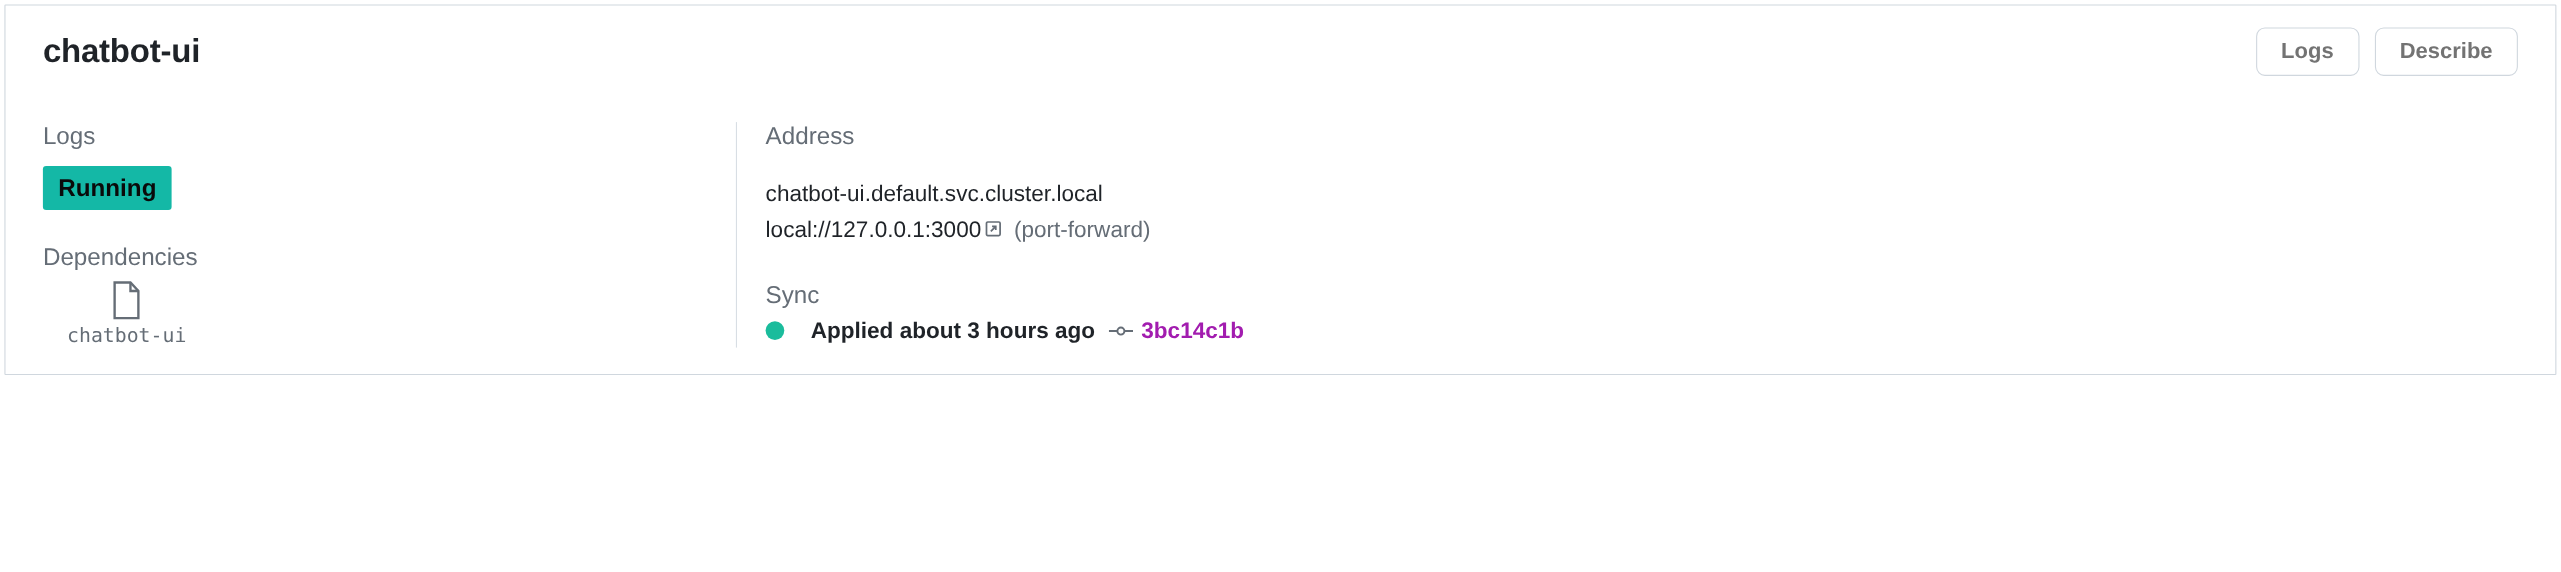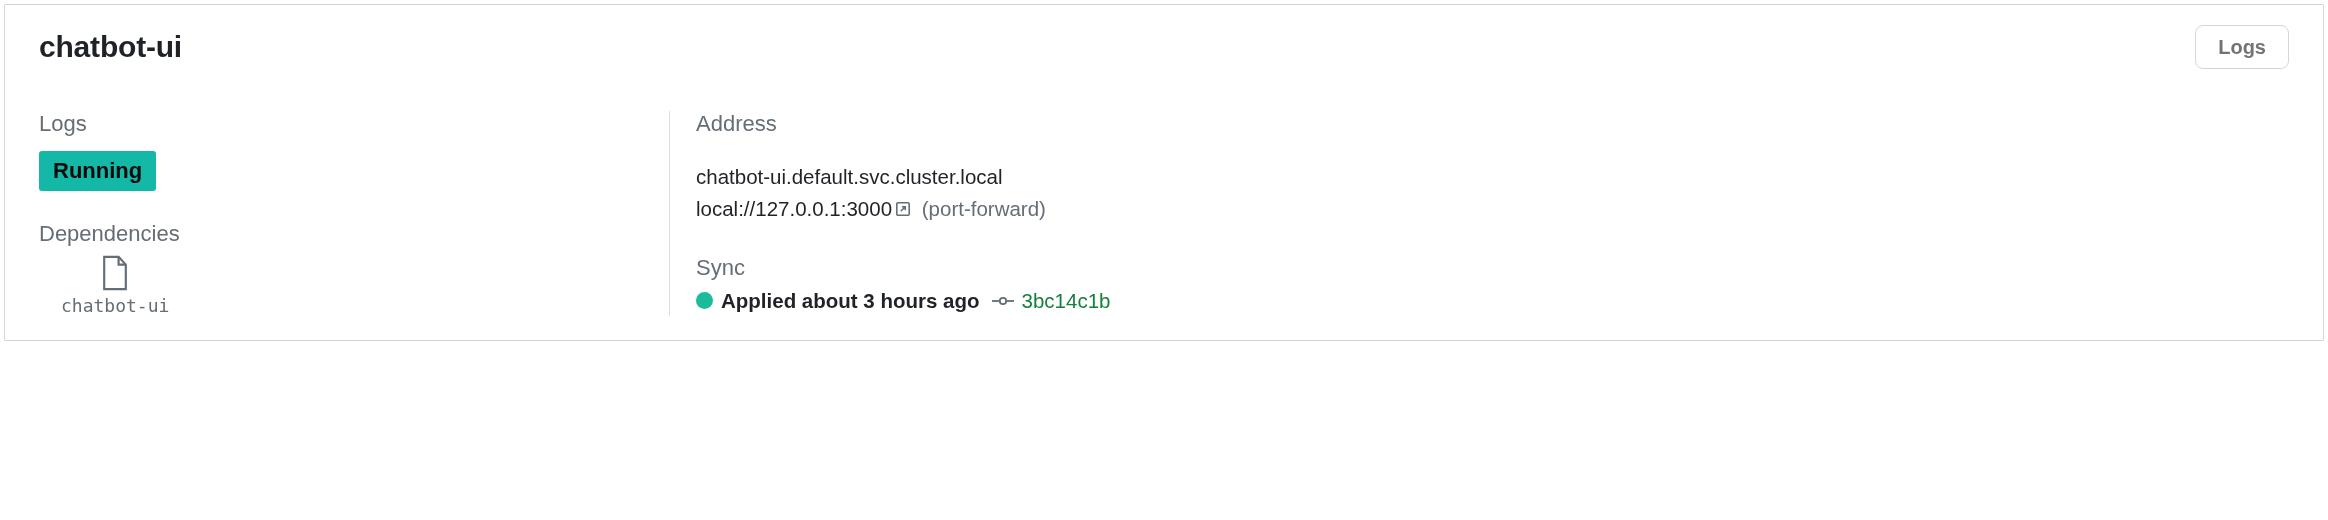--- a/index.html
+++ b/index.html
@@ -108,35 +108,36 @@
     display: flex;
     align-items: center;
     flex-wrap: wrap;
     gap: 8px;
   }
   .dot {
     width: 17px; height:17px; border-radius: 50%;
     background: #1abc9c;
     display:inline-block;
   }
-  .sync-text { font-weight: 600; }
+  .sync-text { font-weight: 600; margin-left: 16px; }
   .commit-icon { color:#656d76; display:inline-flex; align-items:center; margin-left:4px; }
-  .commit-hash { color: #15803d; }
+  .commit-hash { color: #a21caf; font-weight: bold; }
   .commit-meta { color: #656d76; }
   a.addr-link { color: inherit; text-decoration: none; }
 </style>
 </head>
 <body>
 
 <div class="card">
 
   <div class="header-row">
     <div class="title">chatbot-ui</div>
     <div class="btn-row">
       <button class="btn">Logs</button>
+      <button class="btn">Describe</button>
     </div>
   </div>
 
   <div class="body-row">
 
     <div class="col-left">
       <div class="section-label">Logs</div>
       <div class="status-badge">Running</div>
 
       <div class="deps">

